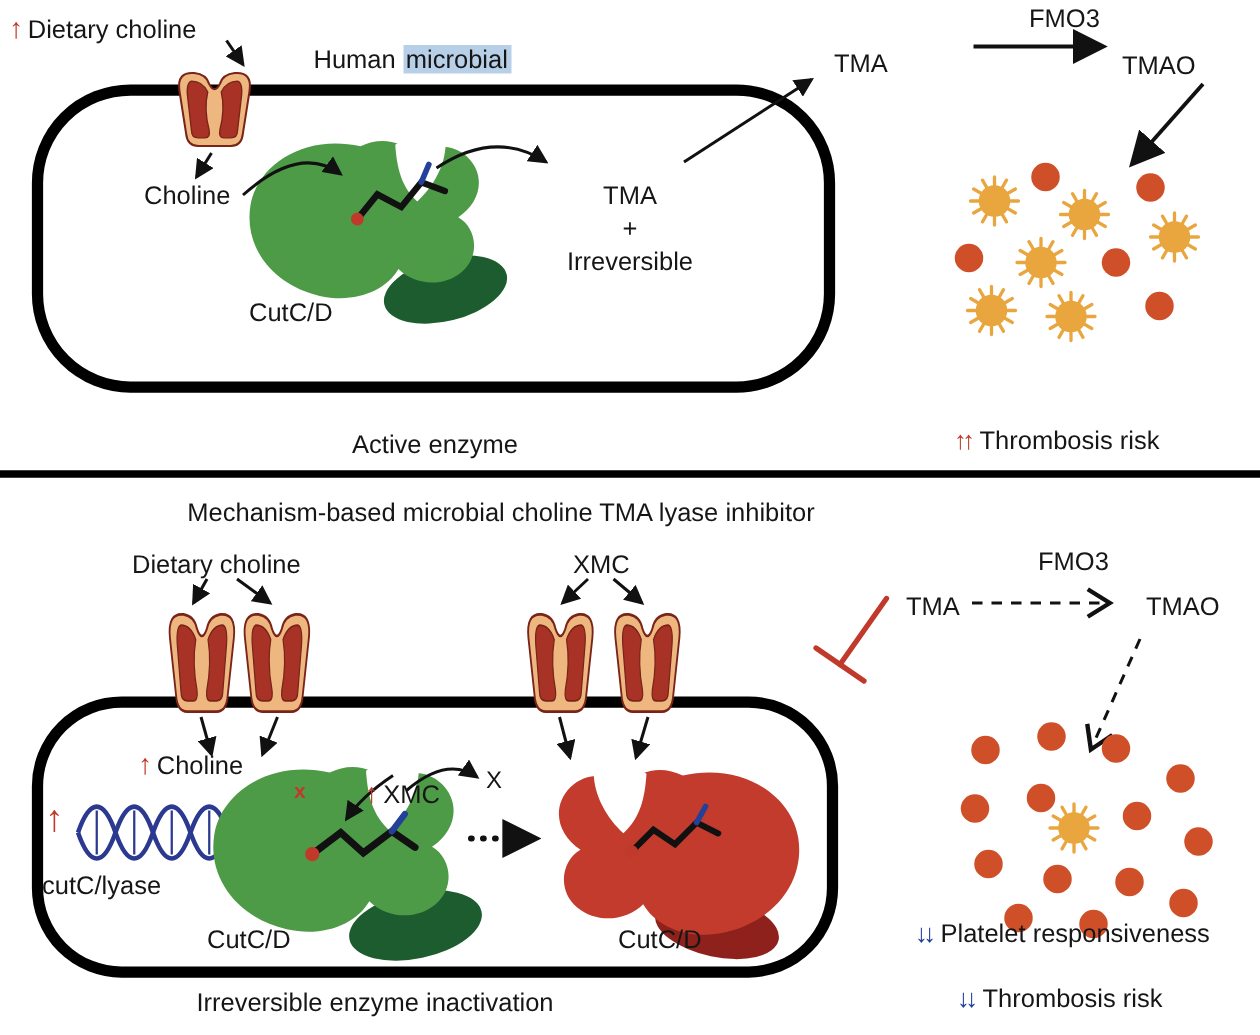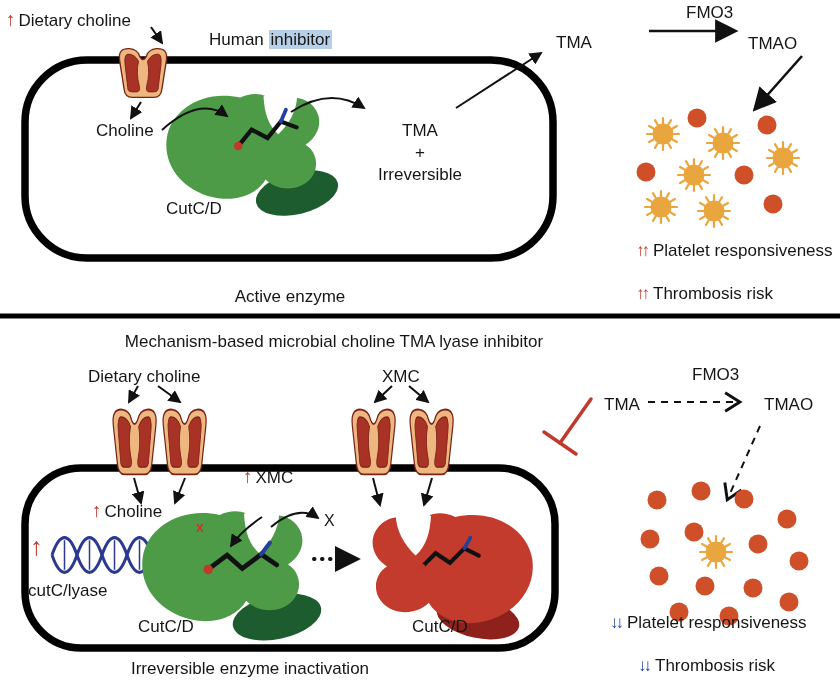--- a/index.html
+++ b/index.html
@@ -160,56 +160,53 @@
     <use href="#spiky" x="716" y="552"></use>
   </g>
 </svg>
 
 <div class="lbl" style="left:6px;top:8px">
   <span class="red uparrow">↑</span><span>Dietary choline</span>
 </div>
 
 <div class="lbl" style="left:209px;top:29px">
   <span>Human</span>
-  <span class="hl">inhibitor</span>
+  <span class="hl">microbial</span>
 </div>
 
 <div class="lbl" style="left:96px;top:120px">Choline</div>
 
 <div class="lbl" style="left:166px;top:198px">CutC/D</div>
 
 <div class="lbl ctr" style="left:345px;top:120px;width:150px">
   <div>TMA</div>
   <div>+</div>
   <div>Irreversible</div>
 </div>
 
 <div class="lbl" style="left:556px;top:32px">TMA</div>
 <div class="lbl" style="left:686px;top:2px">FMO3</div>
 <div class="lbl" style="left:748px;top:33px">TMAO</div>
 
-<div class="lbl" style="left:636px;top:240px">
-  <span class="red dbl">↑↑</span><span>Platelet responsiveness</span>
-</div>
 <div class="lbl" style="left:636px;top:283px">
   <span class="red dbl">↑↑</span><span>Thrombosis risk</span>
 </div>
 
 <div class="lbl ctr" style="left:160px;top:286px;width:260px">Active enzyme</div>
 
 <div class="lbl ctr" style="left:0px;top:331px;width:668px">Mechanism-based microbial choline TMA lyase inhibitor</div>
 
 <div class="lbl" style="left:88px;top:366px">Dietary choline</div>
 <div class="lbl" style="left:382px;top:366px">XMC</div>
 
 <div class="lbl" style="left:92px;top:499px">
   <span class="red uparrow">↑</span><span>Choline</span>
 </div>
 
-<div class="lbl" style="left:243px;top:465px">
+<div class="lbl" style="left:243px;top:518px">
   <span class="red uparrow">↑</span><span>XMC</span>
 </div>
 
 <div class="lbl red big-up" style="left:30px;top:530px">↑</div>
 
 <div class="lbl" style="left:28px;top:580px">
   <span class="it">cutC</span><span>/lyase</span>
 </div>
 
 <div class="lbl red small-x" style="left:196px;top:518px">x</div>

